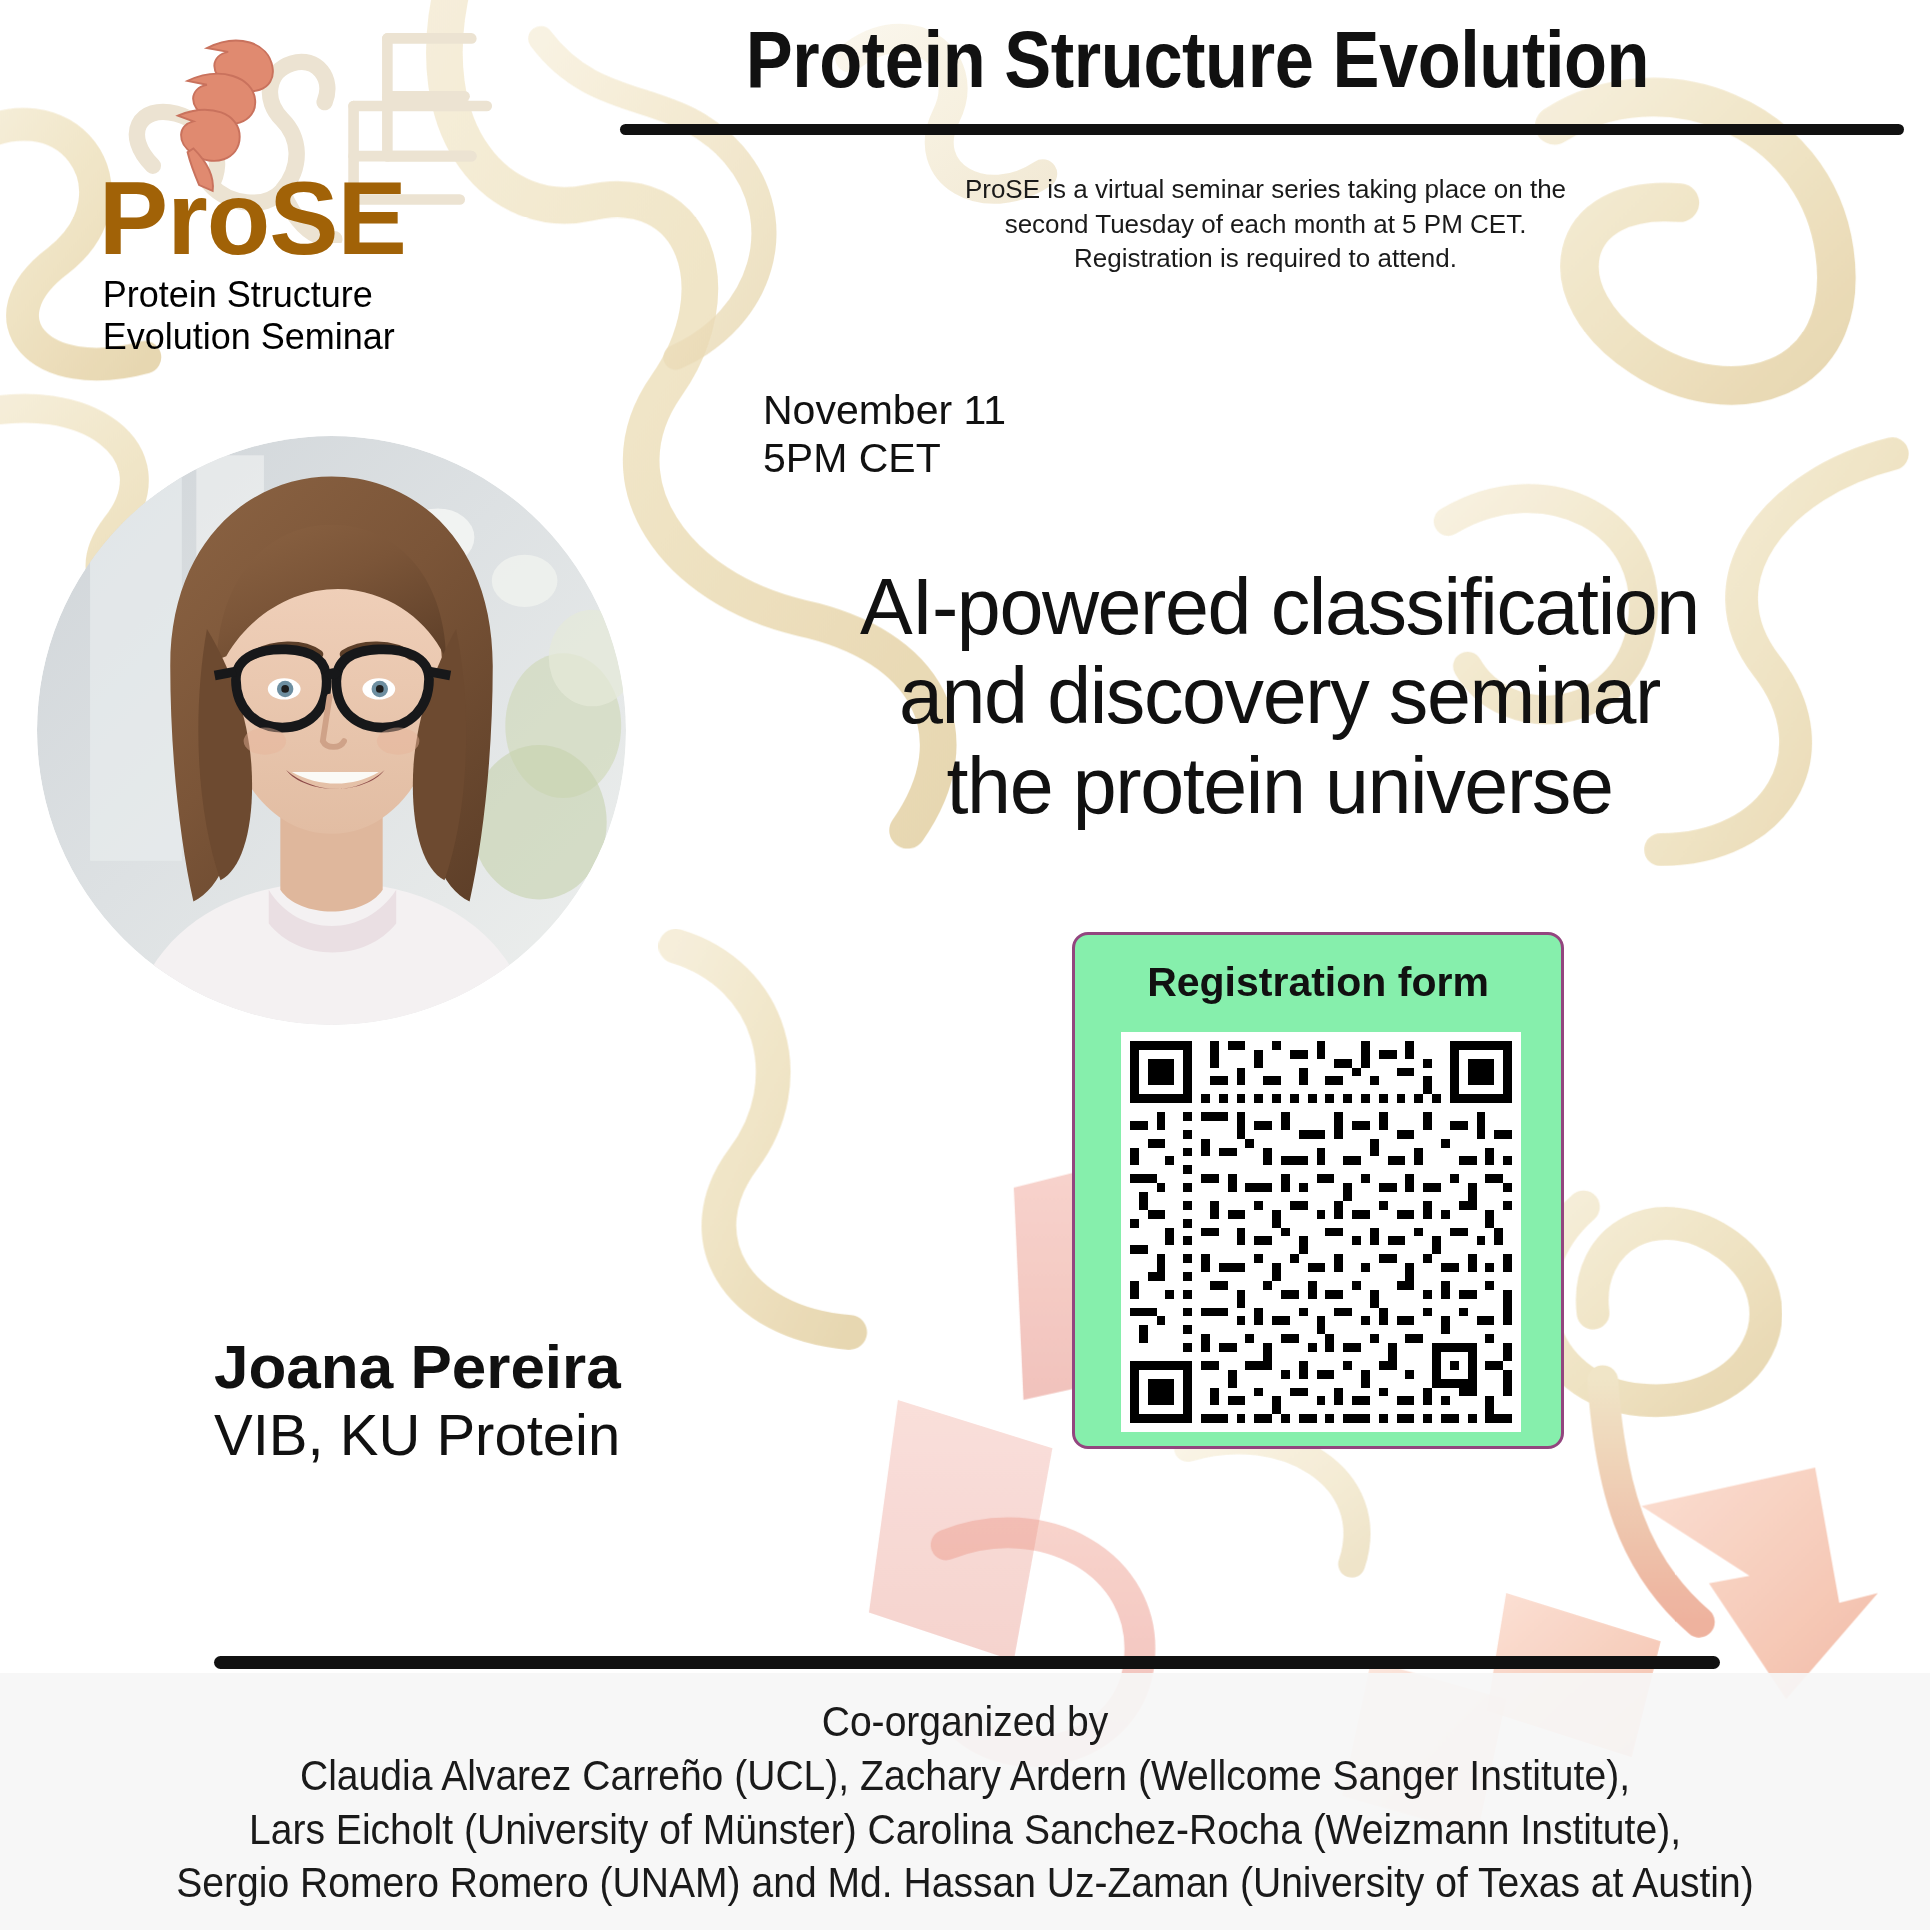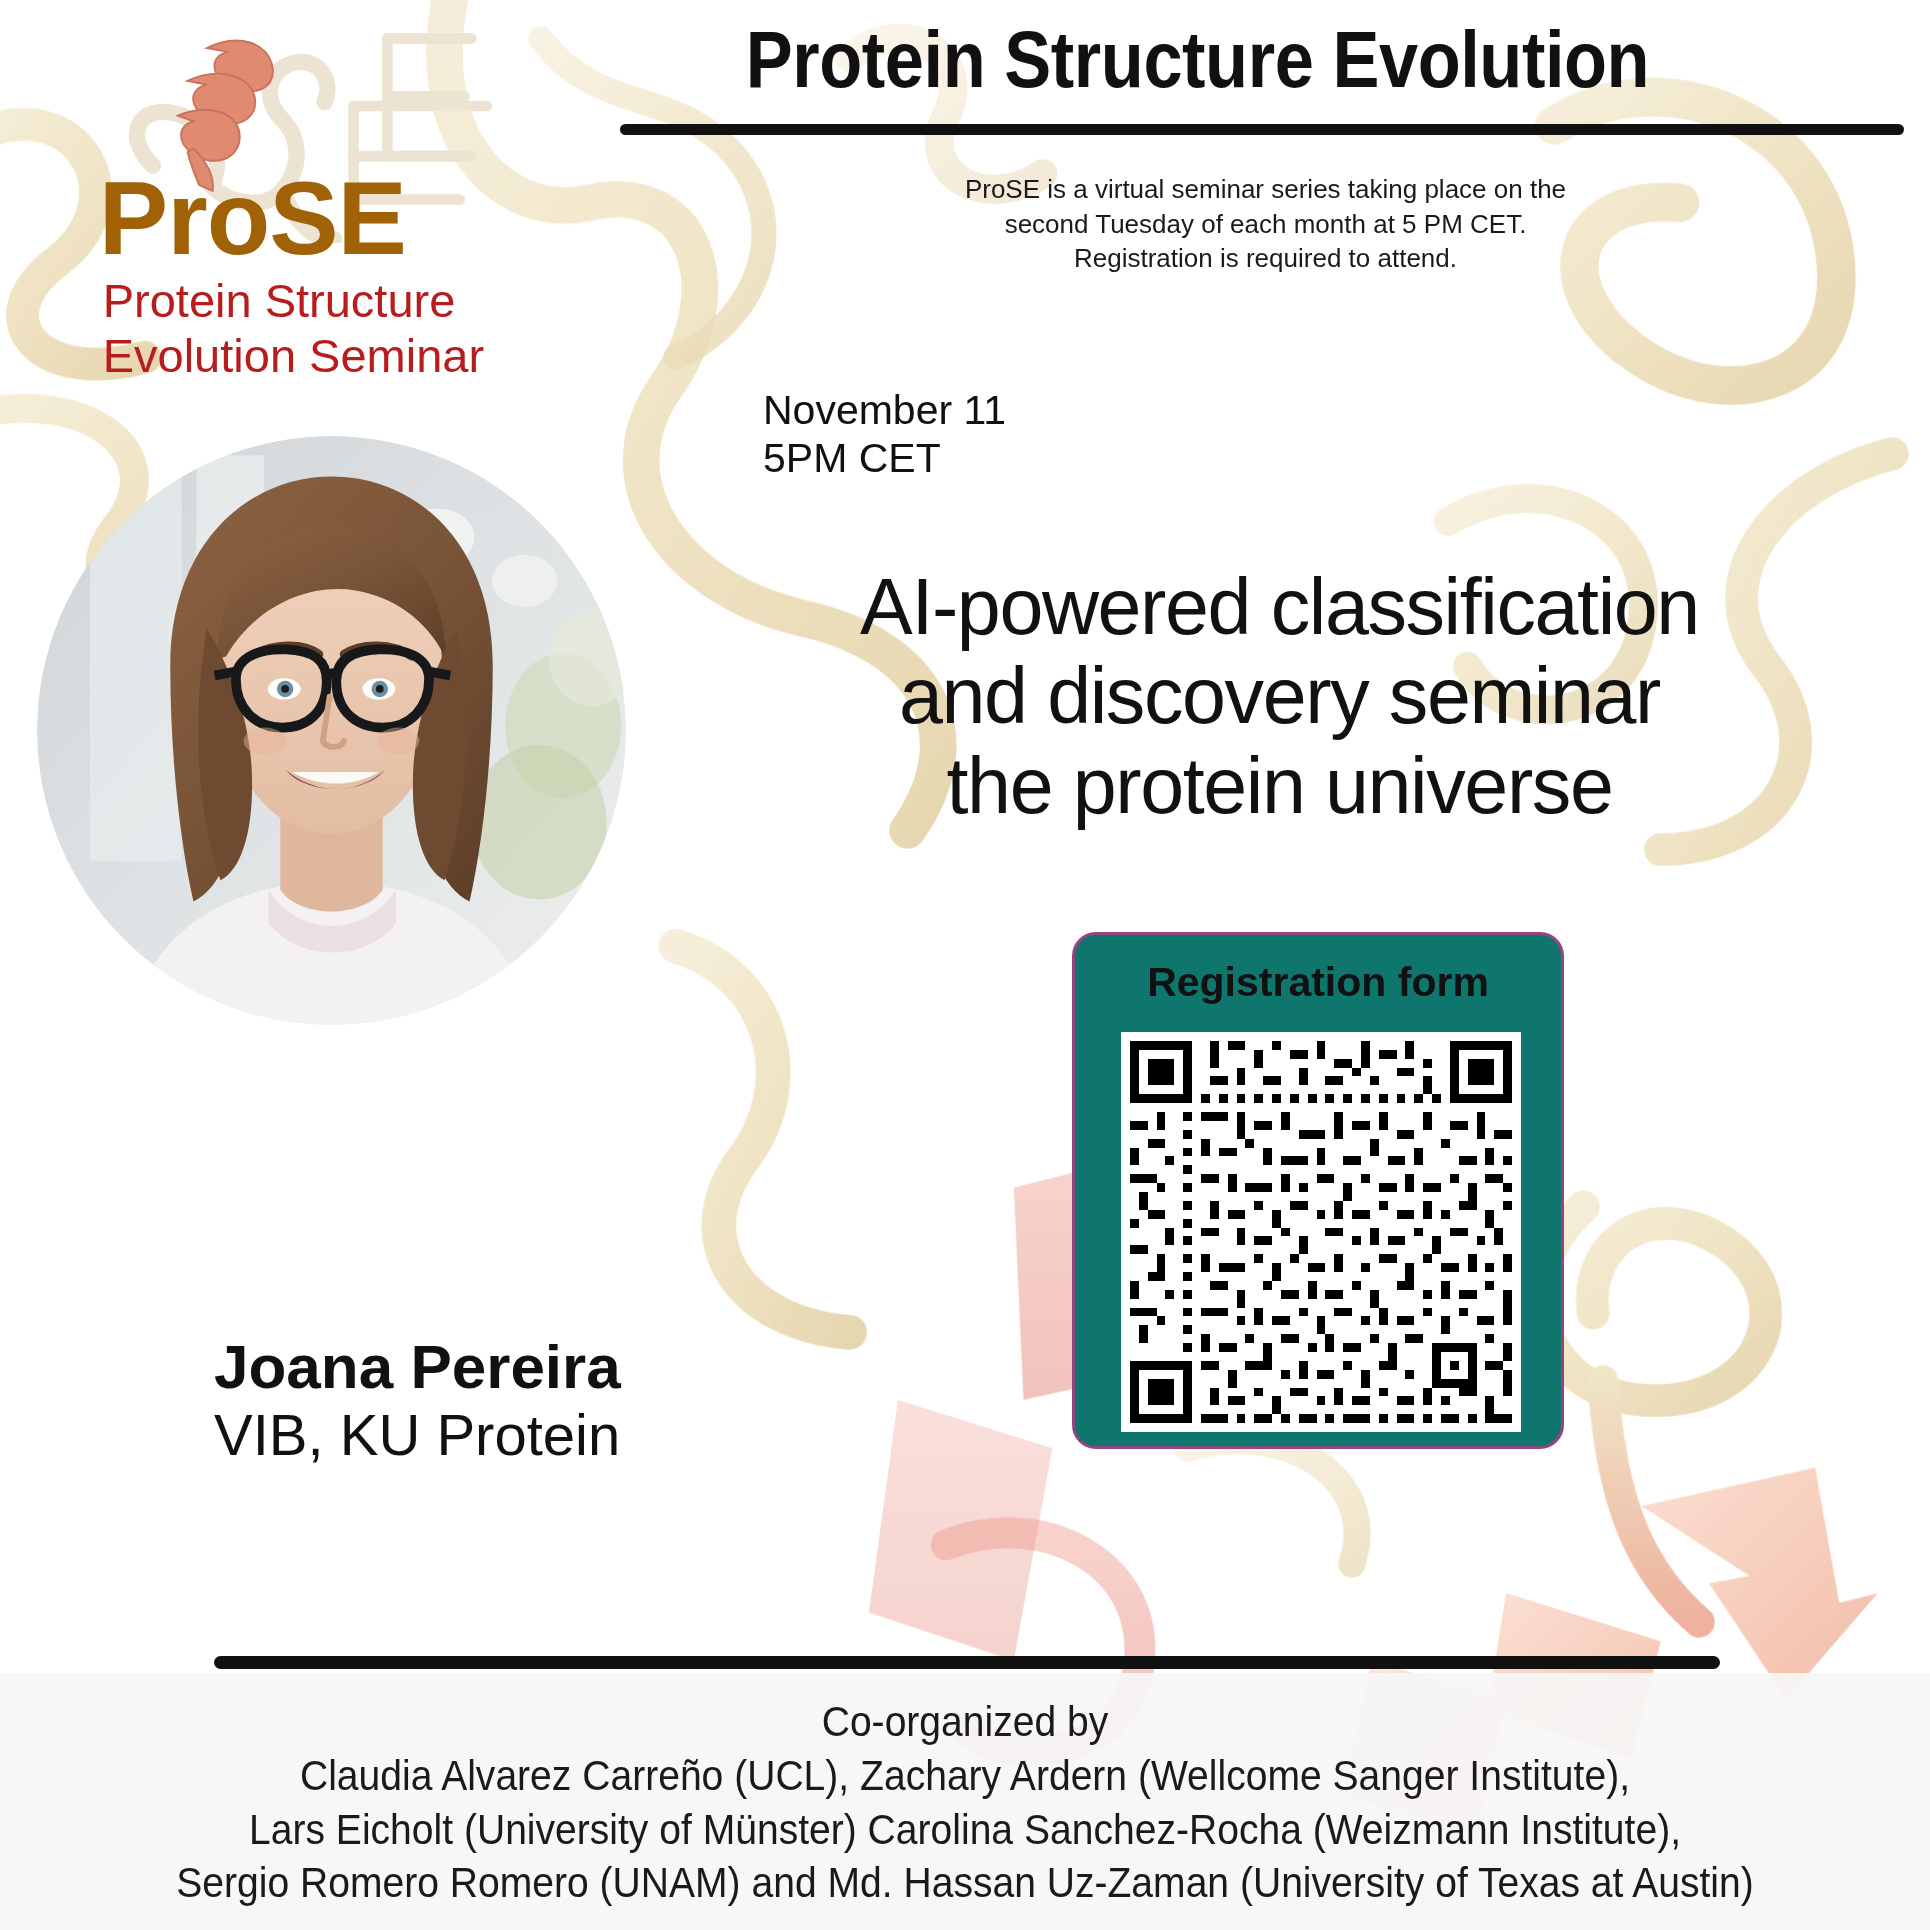--- a/index.html
+++ b/index.html
@@ -20,21 +20,21 @@
   
   #logo-block { position:absolute; left:93px; top:21px; width:415px; height:319px; }
   #logo-art { position:absolute; left:0; top:0; width:415px; height:222px; }
   #logo-word {
     position:absolute; left:5.8px; top:145px; width:406px;
     font-size:104px; font-weight:700; letter-spacing:-1px;
     color:#a16207; line-height:1;
   }
   #logo-sub {
     position:absolute; left:9.7px; top:253px; width:406px;
-    font-size:47px; line-height:1.17; color:#b91c1c; font-weight:400;
+    font-size:36px; line-height:1.17; color:#000000; font-weight:400;
   }
 
   
   #header-title {
     position:absolute; left:483px; top:13.5px; width:1429px;
     text-align:center; font-size:80px; font-weight:700;
     color:#111; letter-spacing:-0.5px;
     transform:scaleX(0.88); transform-origin:center top;
     white-space:nowrap;
   }
@@ -73,21 +73,21 @@
     font-size:62px; font-weight:700; color:#111; line-height:1.05;
   }
   #speaker-affil {
     position:absolute; left:214px; top:1405px; width:676px;
     font-size:58px; color:#111; line-height:1.05;
   }
 
   
   #reg-card {
     position:absolute; left:1072px; top:932px; width:492px; height:517px;
-    background:#0f766e; border:3.9px solid #93457f; border-radius:24px;
+    background:#86efac; border:3.9px solid #93457f; border-radius:16px;
   }
   #reg-label {
     position:absolute; left:0; top:24px; width:100%;
     text-align:center; font-size:41px; font-weight:700; color:#111;
   }
   #qr { position:absolute; left:46px; top:97px; width:400px; height:400px; }
   #qr svg { display:block; width:400px; height:400px; }
 
   
   #footer-rule {

